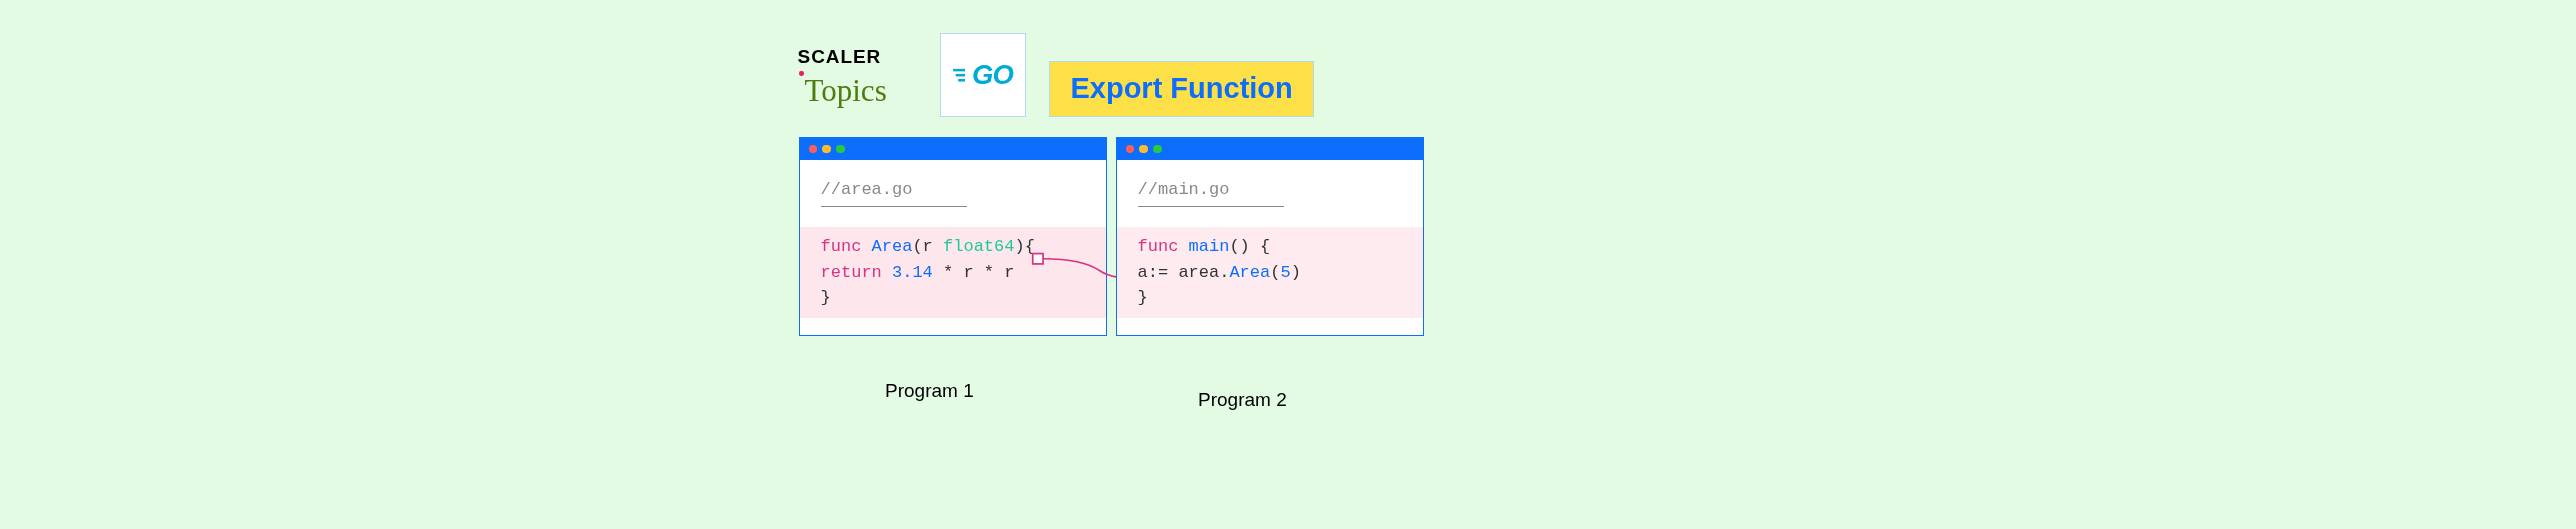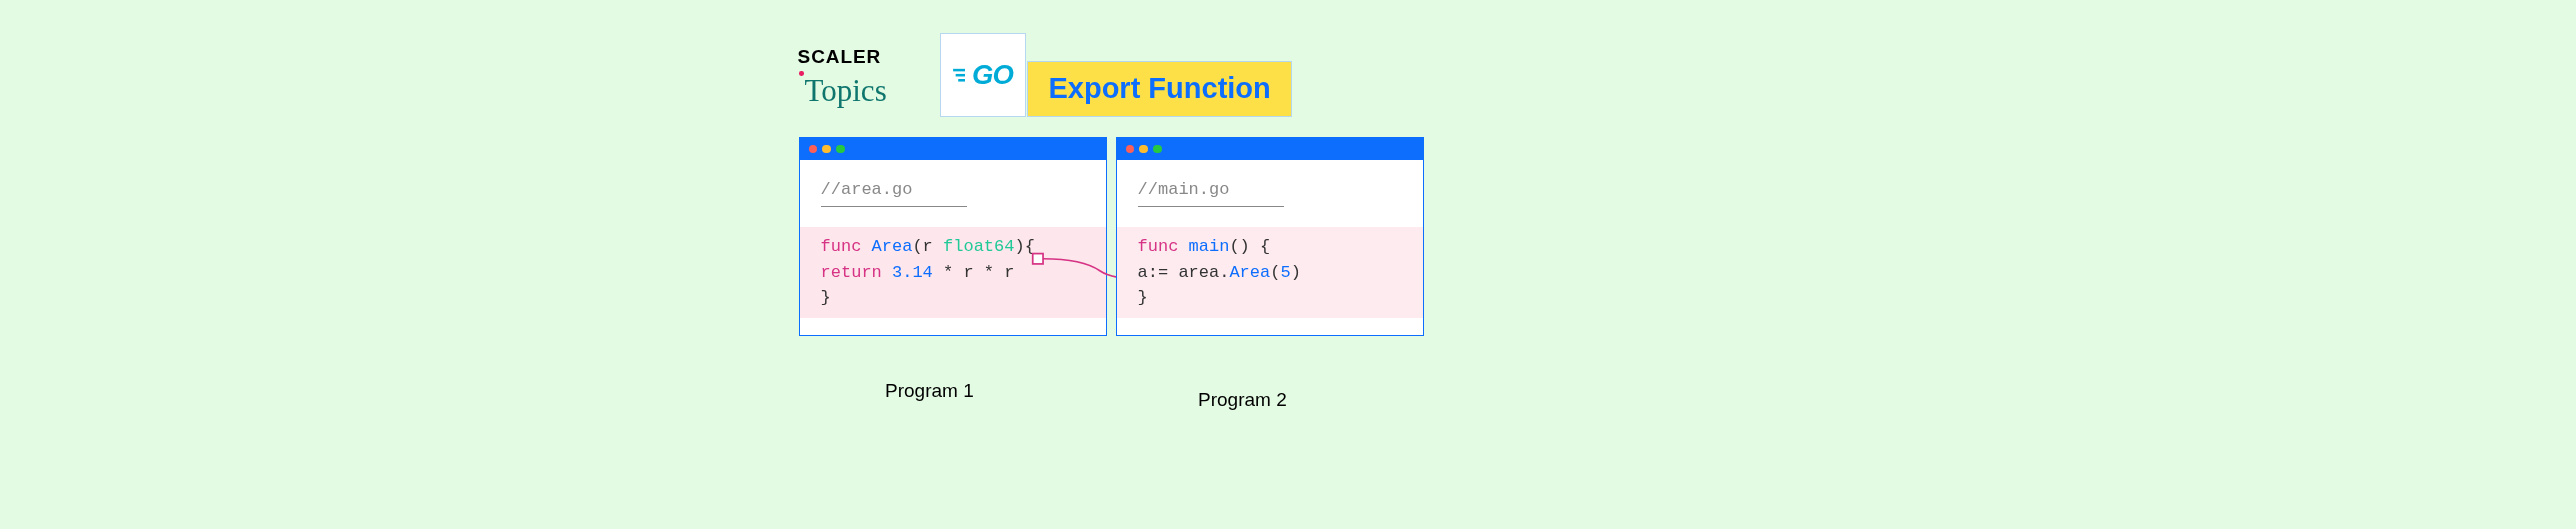--- a/index.html
+++ b/index.html
@@ -2,23 +2,23 @@
 <html style="font-size:13.7px"><head>
 <meta charset="utf-8">
 <style>
 * { box-sizing: border-box; margin: 0; padding: 0; }
 body { background: #e3fae3; width: 2576px; height: 530px; font-family: sans-serif; position: relative; }
 .canvas { position: absolute; left: 50%; transform: translateX(-50%); top: 0; width: 1030px; height: 530px; }
 
 .logo { position: absolute; left: 8.6px; top: 46px; margin-left: 16px; }
 .logo-scaler { font-family: Arial, sans-serif; font-weight: 900; font-size: 19px; letter-spacing: 0.9px; color: #000; }
 .logo-dot { display: inline-block; width: 4.3px; height: 4.3px; background: #e91e63; border-radius: 50%; margin-left: 1.7px; vertical-align: top; margin-top: 3.4px; }
-.logo-topics { font-family: 'Brush Script MT', cursive; font-size: 31px; color: #0f766e; margin-top: -10.3px; margin-left: 6.9px; }
+.logo-topics { font-family: 'Brush Script MT', cursive; font-size: 31px; color: #4d7c0f; margin-top: -10.3px; margin-left: 6.9px; }
 
-.title-group { position: absolute; left: 167px; top: 33px; display: flex; gap: 1px; }
+.title-group { position: absolute; left: 167px; top: 33px; display: flex; gap: 23px; }
 .go-badge { background: #fff; border: 0.9px solid #b5d8f0; padding: 10.3px 12px; display: flex; align-items: center; }
 .go-text { font-family: Arial, sans-serif; font-weight: 900; font-style: italic; font-size: 27.5px; color: #00acd7; letter-spacing: -0.9px; }
 .go-lines { display: inline-block; margin-right: 3.4px; }
 .title-box { background: #fde047; border: 0.9px solid #b5d8f0; padding: 10.3px 20.6px; margin-top: 28px; }
 .title-text { font-family: Arial, sans-serif; font-weight: 700; font-size: 29px; color: #0d6efd; }
 
 .window { position: absolute; width: 308px; background: #fff; border: 1.7px solid #0d6efd; }
 .window-left { left: 26px; top: 137px; }
 .window-right { left: 343px; top: 137px; }
 

